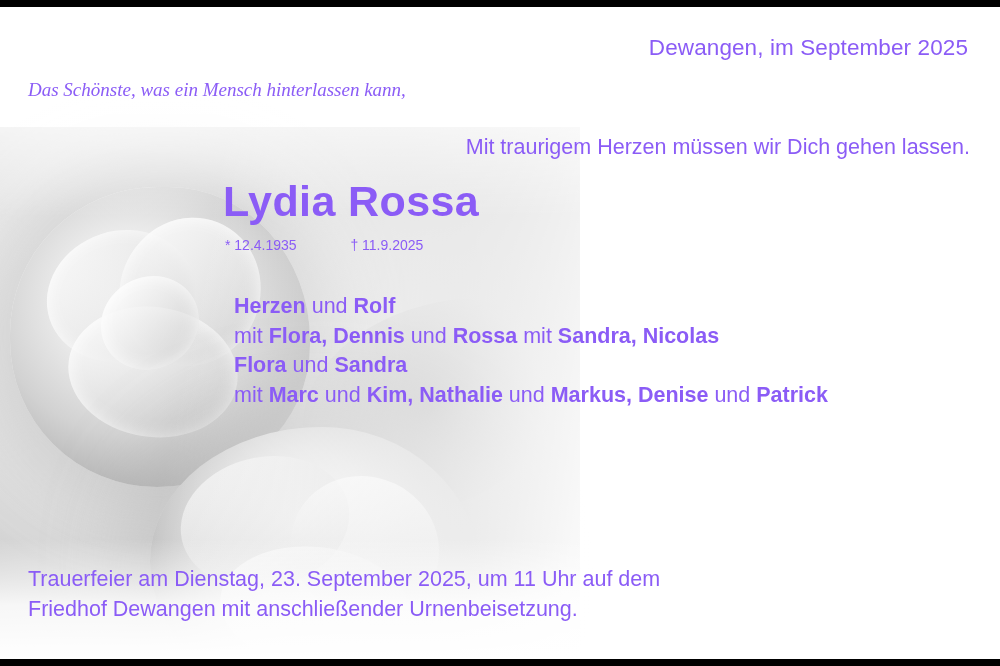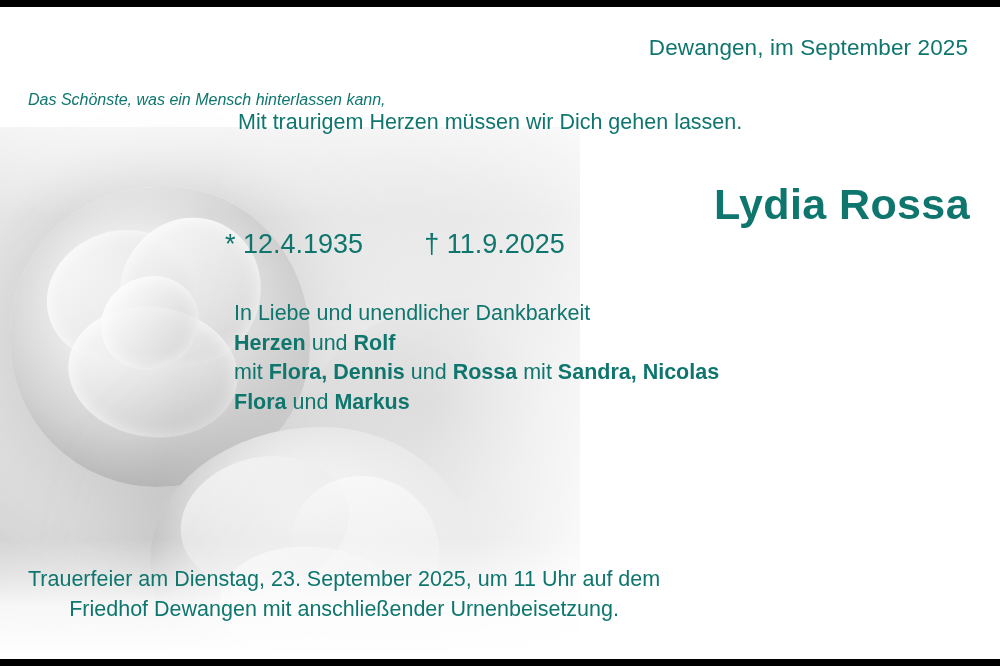--- a/index.html
+++ b/index.html
@@ -12,21 +12,21 @@
   }
   .obituary {
     position: relative;
     width: 1000px;
     height: 666px;
     overflow: hidden;
     background: #ffffff;
     border-top: 7px solid #000000;
     border-bottom: 7px solid #000000;
     box-sizing: border-box;
-    color: #0f766e;
+    color: #8b5cf6;
   }
   
   .bg-layer {
     position: absolute;
     inset: 0;
     pointer-events: none;
   }
   .rose-base {
     position: absolute;
     left: -40px;
@@ -116,59 +116,62 @@
     padding: 22px 30px 16px 28px;
   }
   .place-date {
     text-align: right;
     font-size: 22.5px;
     letter-spacing: 0.1px;
     margin-top: 6px;
     margin-right: 2px;
   }
   .verse {
-    margin-top: 28px;
+    margin-top: 16px;
     font-style: italic;
-    font-size: 16px;
+    font-size: 19px;
     line-height: 1.33;
+    font-family: Liberation Serif, serif;
   }
   .verse div { white-space: nowrap; }
   .intro {
+    margin-top: 33px;
     margin-left: 210px;
     font-size: 21.5px;
+    text-align: right;
   }
   .name {
-    margin-top: 45px;
+    margin-top: 17px;
     margin-left: 195px;
     font-size: 43px;
     font-weight: bold;
     letter-spacing: 0.4px;
-    text-align: right;
   }
   .dates {
+    margin-top: 11px;
     margin-left: 197px;
-    font-size: 27px;
+    font-size: 14px;
   }
   .dates .sep { display: inline-block; width: 46px; }
   .family {
     margin-top: 39px;
     margin-left: 206px;
     font-size: 21.5px;
     line-height: 1.37;
   }
   .family .line { white-space: nowrap; }
   .family b { font-weight: bold; }
   .service {
     position: absolute;
     left: 28px;
     bottom: 34px;
     font-size: 21.5px;
     line-height: 1.42;
   }
-  .service div { white-space: nowrap; text-align: center; }
+  .service div { white-space: nowrap; }
 </style>
 </head>
 <body>
 
 <div class="obituary">
 
   <div class="bg-layer">
     <div class="rose-base"></div>
     <div class="rose-1">
       <span class="petal p1"></span>
@@ -199,25 +202,25 @@
 
     <div class="name">Lydia Rossa</div>
 
     <div class="dates">
       <span>* 12.4.1935</span>
       <span class="sep"></span>
       <span>† 11.9.2025</span>
     </div>
 
     <div class="family">
-      <div class="line">In Liebe und unendlicher Dankbarkeit</div>
       <div id="family-lines">
           <div class="line"><b>Herzen</b><span> und </span><b>Rolf</b></div>
           <div class="line"><span>mit </span><b>Flora, Dennis</b><span> und </span><b>Rossa</b><span> mit </span><b>Sandra, Nicolas</b></div>
-          <div class="line"><b>Flora</b><span> und </span><b>Markus</b></div>
+          <div class="line"><b>Flora</b><span> und </span><b>Sandra</b></div>
+          <div class="line"><span>mit </span><b>Marc</b><span> und </span><b>Kim, Nathalie</b><span> und </span><b>Markus, Denise</b><span> und </span><b>Patrick</b></div>
         </div>
     </div>
 
     <div class="service">
       <div>Trauerfeier am Dienstag, 23. September 2025, um 11 Uhr auf dem</div>
       <div>Friedhof Dewangen mit anschließender Urnenbeisetzung.</div>
     </div>
 
   </div>
 </div>

